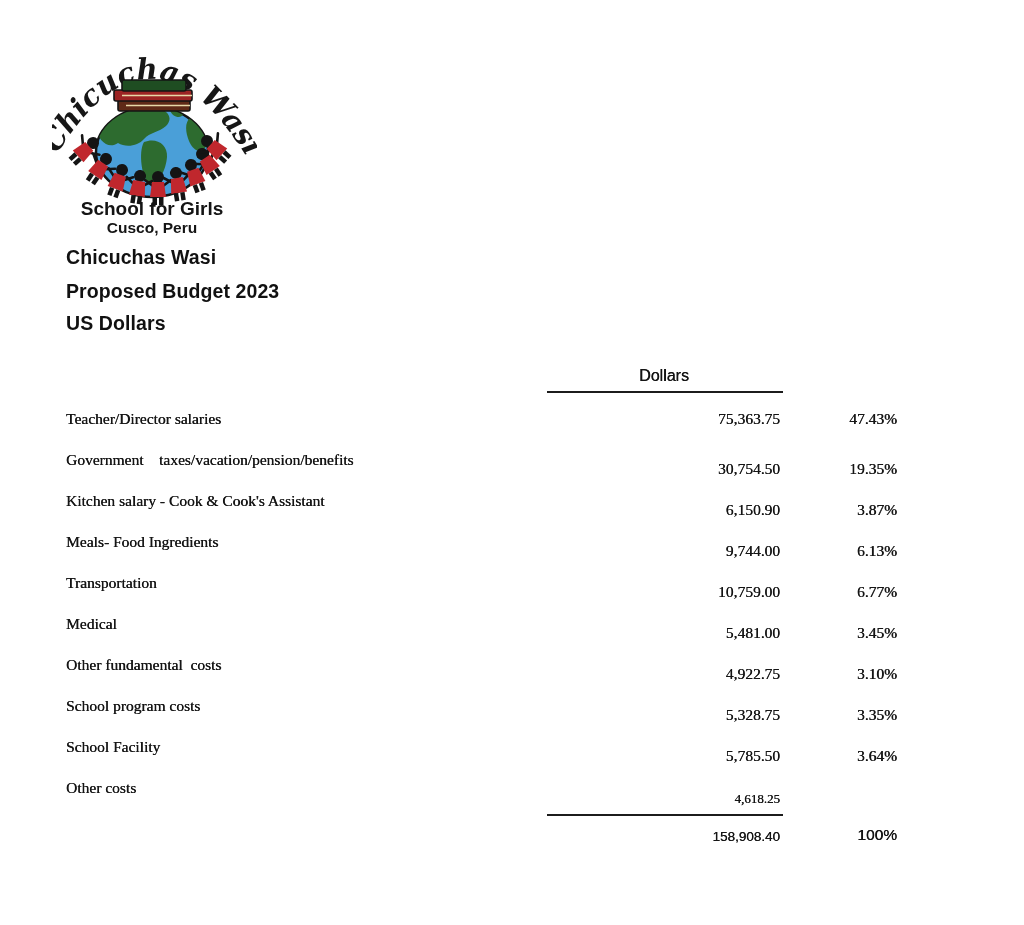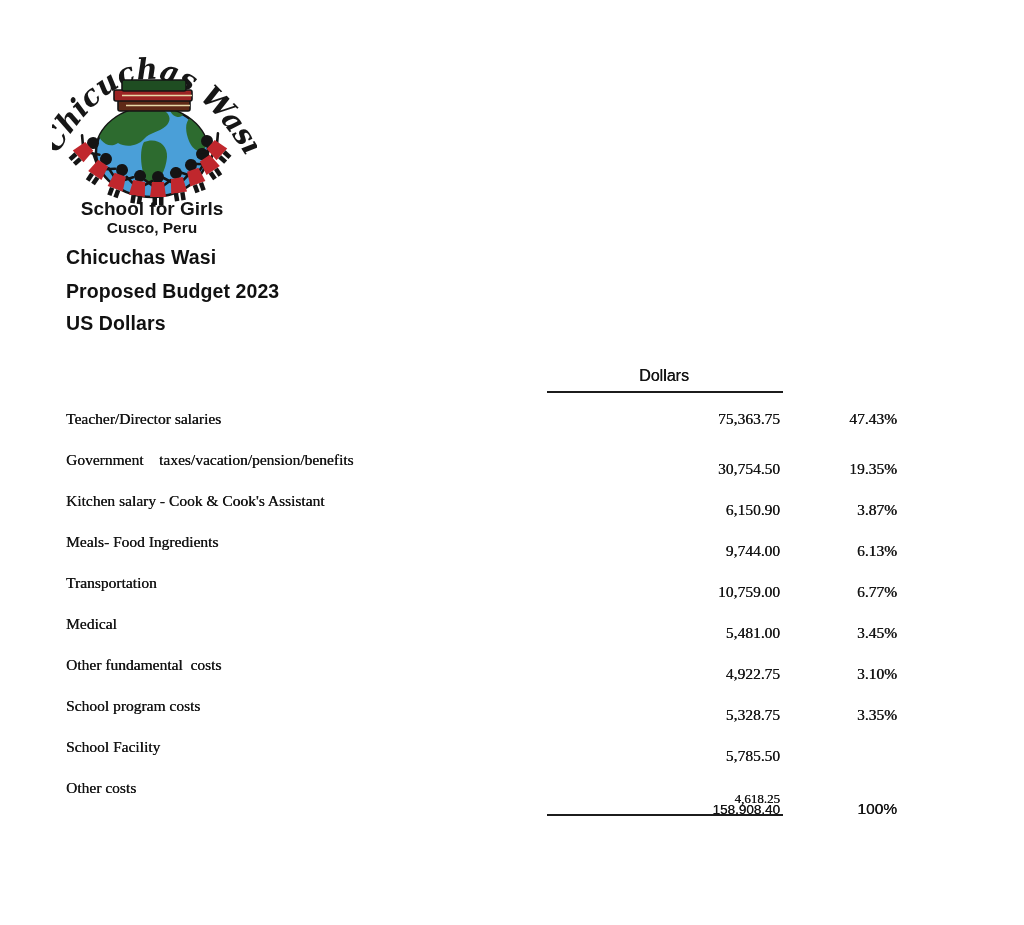--- a/index.html
+++ b/index.html
@@ -35,22 +35,22 @@
 
   .rows { position: absolute; left: 66px; top: 409px; width: 831px; }
   .trow { display: flex; height: 41px; font-size: 15.5px; text-shadow: 0.3px 0 0 currentColor; font-family: Liberation Serif, serif; }
   .tlabel  { width: 480px; white-space: pre; padding-top: 1px; }
   .tamount { width: 234px; text-align: right; padding-top: 10px; }
   .tpct    { width: 117px; text-align: right; padding-top: 10px; }
   .trow:first-child .tamount, .trow:first-child .tpct { padding-top: 1px; }
   .trow:nth-child(10) .tamount { font-size: 13px; padding-top: 13px; }
 
   .total-row {
-    position: absolute; left: 66px; top: 800px; width: 831px;
-    display: flex; text-shadow: 0.3px 0 0 currentColor;
+    position: absolute; left: 66px; top: 826px; width: 831px;
+    display: flex; text-shadow: 0.3px 0 0 currentColor; align-items: center;
   }
   .total-spacer { width: 480px; }
   .total-amount { width: 234px; text-align: right; font-size: 13.5px; padding-top: 2px; }
   .total-pct    { width: 117px; text-align: right; font-size: 15.5px; }
 </style>
 </head>
 <body>
 
 <div class="page">
 
@@ -153,20 +153,21 @@
       <div class="tpct">3.10%</div>
     </div>
     <div class="trow">
       <div class="tlabel">School program costs</div>
       <div class="tamount">5,328.75</div>
       <div class="tpct">3.35%</div>
     </div>
     <div class="trow">
       <div class="tlabel">School Facility</div>
       <div class="tamount">5,785.50</div>
+      <div class="tpct">3.64%</div>
     </div>
     <div class="trow">
       <div class="tlabel">Other costs</div>
       <div class="tamount">4,618.25</div>
     </div>
   </div>
 
   <div class="rule total-rule"></div>
 
   <div class="total-row">

